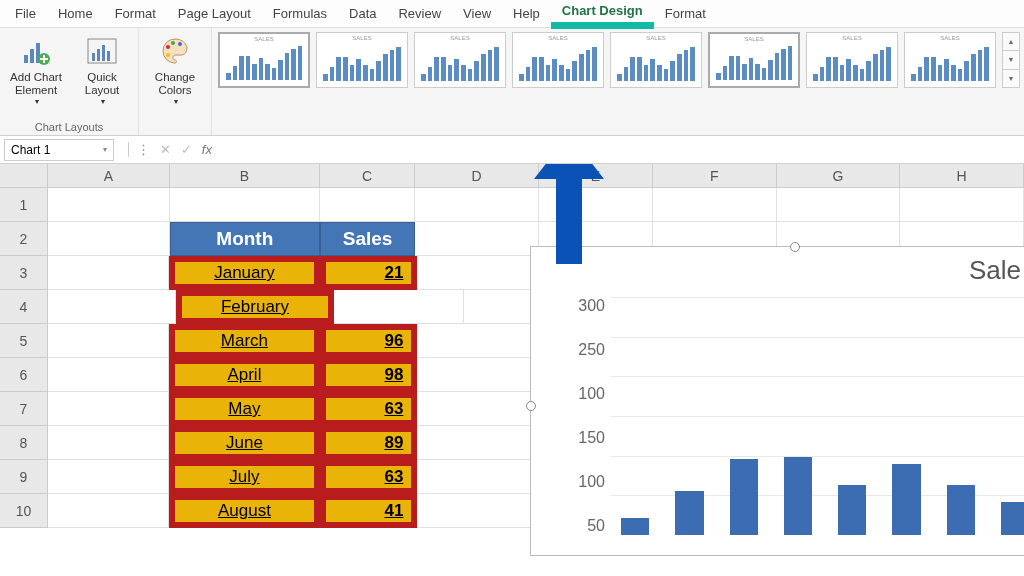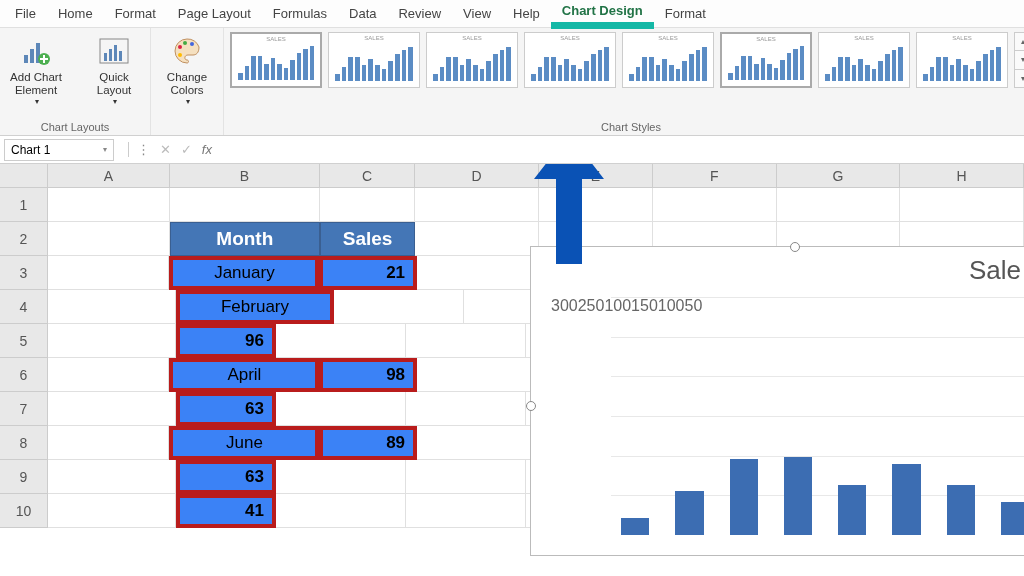--- a/index.html
+++ b/index.html
@@ -4,21 +4,21 @@
 <style>
   * { box-sizing: border-box; margin: 0; padding: 0; }
   body { font-family: "Segoe UI", Arial, sans-serif; font-size: 13px; background: #fff; overflow: hidden; width: 1024px; height: 576px; }
   
   .tabs { display: flex; align-items: center; height: 28px; padding: 0 4px; border-bottom: 1px solid #e0e0e0; background: #fdfdfd; }
   .tab { padding: 4px 11px; color: #444; cursor: pointer; font-size: 13px; }
   .tab.active { color: #217346; font-weight: 600; border-bottom: 7px solid #14b8a6; }
   
   .ribbon { display: flex; align-items: stretch; height: 108px; background: #f5f5f5; border-bottom: 1px solid #d0d0d0; }
   .group { display: flex; flex-direction: column; align-items: center; justify-content: space-between; padding: 4px 6px 2px 6px; border-right: 1px solid #e3e3e3; }
-  .group-row { display: flex; align-items: center; gap: 18px; }
+  .group-row { display: flex; align-items: center; gap: 6px; }
   .big-btn { display: flex; flex-direction: column; align-items: center; justify-content: flex-start; width: 60px; padding: 2px; cursor: pointer; text-align: center; font-size: 11.5px; line-height: 1.15; color: #333; }
   .big-btn .icon-box { width: 34px; height: 34px; margin-bottom: 3px; display: flex; align-items: center; justify-content: center; }
   .drop-caret { font-size: 8px; display: inline-block; margin-left: 2px; }
   .group-label { font-size: 11px; color: #666; padding: 2px 0 0 0; }
   
   .styles-group { flex: 1; display: flex; flex-direction: column; justify-content: space-between; padding: 4px 2px 2px 6px; }
   .styles-row { display: flex; align-items: center; gap: 6px; overflow: hidden; }
   .style-thumb { width: 92px; height: 56px; border: 1px solid #ccc; background: #fff; cursor: pointer; position: relative; padding: 3px; }
   .style-thumb.selected { border: 2px solid #aaa; }
   .style-thumb .mini-bars { position: absolute; bottom: 6px; left: 6px; right: 6px; display: flex; align-items: flex-end; gap: 2px; height: 34px; }
@@ -40,27 +40,27 @@
   .corner { position: absolute; top: 0; left: 0; width: 48px; height: 24px; background: #e8e8e8; border-right: 1px solid #ccc; border-bottom: 1px solid #ccc; z-index: 3; }
   .col-headers { position: absolute; top: 0; left: 48px; right: 0; height: 24px; display: flex; z-index: 2; background: #e8e8e8; }
   .col-h { border-right: 1px solid #ccc; border-bottom: 1px solid #ccc; display: flex; align-items: center; justify-content: center; font-size: 14px; color: #555; background: #e8e8e8; }
   .row-headers { position: absolute; top: 24px; left: 0; width: 48px; z-index: 2; }
   .row-h { height: 34px; border-right: 1px solid #ccc; border-bottom: 1px solid #ccc; display: flex; align-items: center; justify-content: center; font-size: 14px; color: #555; background: #e8e8e8; }
   .cells { position: absolute; top: 24px; left: 48px; right: 0; }
   .row { display: flex; height: 34px; }
   .cell { border-right: 1px solid #e0e0e0; border-bottom: 1px solid #e0e0e0; display: flex; align-items: center; justify-content: center; font-size: 17px; padding: 0 8px; background: #fff; }
   
   .hdr-cell { background: #4476b6; color: #fff; font-weight: bold; border: 1px solid #3a5f91; font-size: 19px; }
-  .data-cell { background: #3b82f6; border: 4px solid #b91c1c; }
+  .data-cell { background: #eab308; border: 6px solid #b91c1c; text-decoration: underline; }
   .data-cell.right { justify-content: flex-end; font-weight: bold; padding-left: 44px; }
   
   .chart-obj { position: absolute; top: 82px; left: 530px; width: 520px; height: 310px; background: #fff; border: 1px solid #bbb; z-index: 5; }
   .chart-handle { position: absolute; width: 10px; height: 10px; background: #fff; border: 1px solid #888; border-radius: 50%; }
   .chart-title { position: absolute; top: 8px; right: 28px; font-size: 26px; color: #555; }
-  .y-axis { position: absolute; left: 20px; top: 50px; bottom: 20px; width: 54px; display: flex; flex-direction: row; justify-content: space-between; text-align: right; font-size: 16px; color: #666; }
+  .y-axis { position: absolute; left: 20px; top: 50px; bottom: 20px; width: 54px; display: flex; flex-direction: column; justify-content: space-between; text-align: right; font-size: 16px; color: #666; }
   .plot { position: absolute; left: 80px; right: 10px; top: 50px; bottom: 20px; }
   .grid-line { position: absolute; left: 0; right: 0; height: 1px; background: #e8e8e8; }
   .bars { position: absolute; left: 0; right: 0; bottom: 0; top: 0; display: flex; align-items: flex-end; gap: 26px; padding: 0 10px; }
   .bar { width: 42px; background: #3c6db2; }
   
   .arrow { position: absolute; z-index: 20; pointer-events: none; }
   
   .cw-A { width: 128px; }
   .cw-B { width: 158px; }
   .cw-C { width: 100px; }
@@ -276,21 +276,20 @@
             <span style="height:92%"></span>
             <span style="height:100%"></span>
           </div>
         </div>
       <div class="gallery-scroll">
         <div>▴</div>
         <div>▾</div>
         <div>▾</div>
       </div>
     </div>
-    <div class="group-label" style="text-align:center">Chart Styles</div>
   </div>
 </div>
 
 <div class="formula-bar">
   <div class="name-box">
     <span>Chart 1</span>
     <span class="caret">▾</span>
   </div>
   <div class="fx-btns">
     <span style="color:#888;border-left:1px solid #ccc;padding-left:8px">⋮</span>
@@ -363,67 +362,71 @@
         <div class="cell cw-A"></div>
         <div class="cell cw-B data-cell">February</div>
         <div class="cell cw-D"></div>
         <div class="cell cw-E"></div>
         <div class="cell cw-F"></div>
         <div class="cell cw-G"></div>
         <div class="cell cw-H"></div>
       </div>
     <div class="row">
         <div class="cell cw-A"></div>
+        <div class="cell cw-B data-cell">March</div>
         <div class="cell cw-C data-cell right">96</div>
         <div class="cell cw-D"></div>
         <div class="cell cw-E"></div>
         <div class="cell cw-F"></div>
         <div class="cell cw-G"></div>
         <div class="cell cw-H"></div>
       </div>
     <div class="row">
         <div class="cell cw-A"></div>
         <div class="cell cw-B data-cell">April</div>
         <div class="cell cw-C data-cell right">98</div>
         <div class="cell cw-D"></div>
         <div class="cell cw-E"></div>
         <div class="cell cw-F"></div>
         <div class="cell cw-G"></div>
         <div class="cell cw-H"></div>
       </div>
     <div class="row">
         <div class="cell cw-A"></div>
+        <div class="cell cw-B data-cell">May</div>
         <div class="cell cw-C data-cell right">63</div>
         <div class="cell cw-D"></div>
         <div class="cell cw-E"></div>
         <div class="cell cw-F"></div>
         <div class="cell cw-G"></div>
         <div class="cell cw-H"></div>
       </div>
     <div class="row">
         <div class="cell cw-A"></div>
         <div class="cell cw-B data-cell">June</div>
         <div class="cell cw-C data-cell right">89</div>
         <div class="cell cw-D"></div>
         <div class="cell cw-E"></div>
         <div class="cell cw-F"></div>
         <div class="cell cw-G"></div>
         <div class="cell cw-H"></div>
       </div>
     <div class="row">
         <div class="cell cw-A"></div>
+        <div class="cell cw-B data-cell">July</div>
         <div class="cell cw-C data-cell right">63</div>
         <div class="cell cw-D"></div>
         <div class="cell cw-E"></div>
         <div class="cell cw-F"></div>
         <div class="cell cw-G"></div>
         <div class="cell cw-H"></div>
       </div>
     <div class="row">
         <div class="cell cw-A"></div>
+        <div class="cell cw-B data-cell">August</div>
         <div class="cell cw-C data-cell right">41</div>
         <div class="cell cw-D"></div>
         <div class="cell cw-E"></div>
         <div class="cell cw-F"></div>
         <div class="cell cw-G"></div>
         <div class="cell cw-H"></div>
       </div>
   </div>
 
   <div class="chart-obj">

